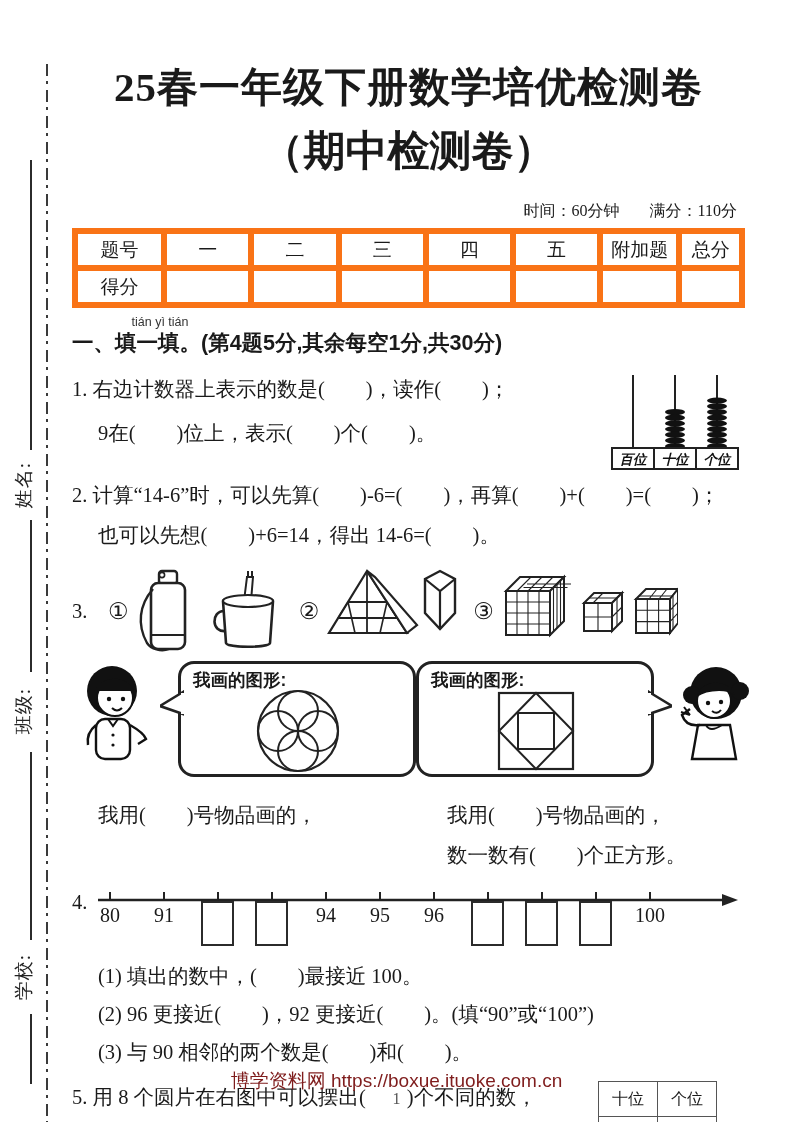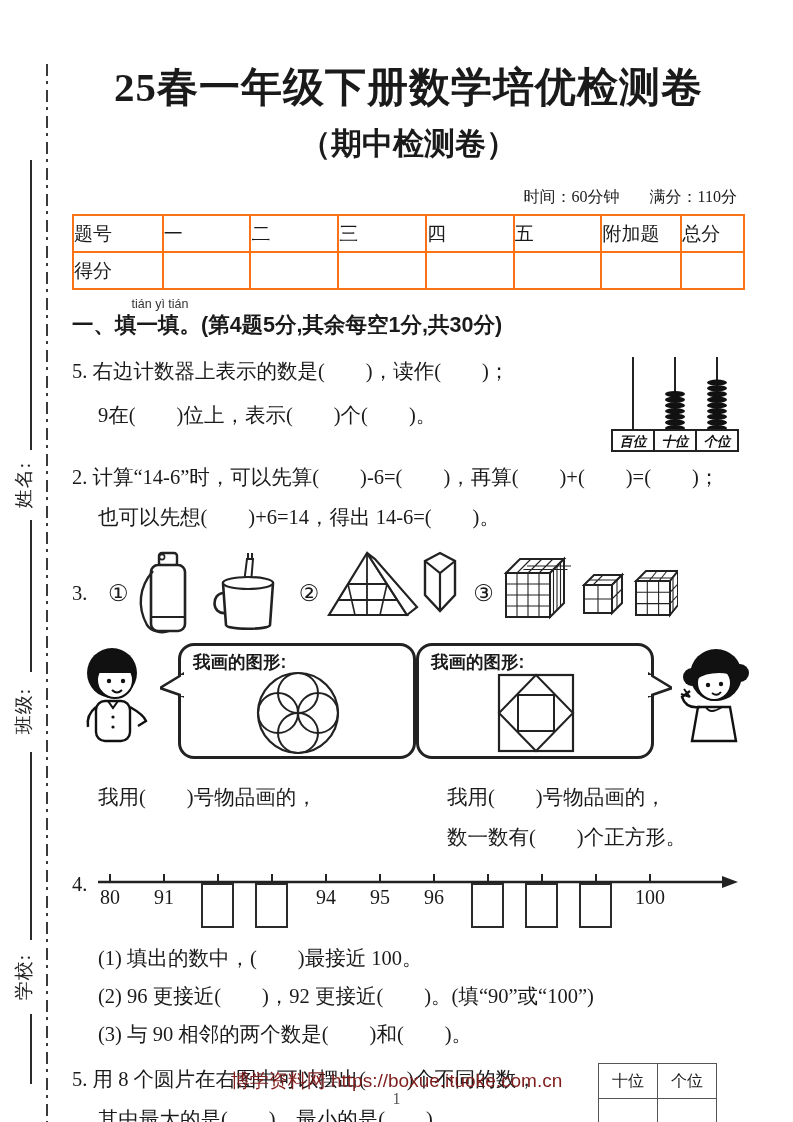--- a/index.html
+++ b/index.html
@@ -14,26 +14,26 @@
     background:repeating-linear-gradient(to bottom,#3a3a3a 0 12px,transparent 12px 17px,#3a3a3a 17px 20px,transparent 20px 26px);
   }
   .write-line { position:absolute; left:30px; width:2px; background:#2b2b2b; }
   .side-label {
     position:absolute; left:-14px; width:74px; height:24px; text-align:center;
     transform:rotate(-90deg); font-size:19px; color:#222; letter-spacing:1px;
   }
   
   .main { position:absolute; left:72px; top:0; width:673px; }
   .title { margin-top:60px; text-align:center; font-size:41px; font-weight:bold; letter-spacing:1px; }
-  .subtitle { margin-top:8px; text-align:center; font-size:31px; font-weight:bold; }
+  .subtitle { margin-top:8px; text-align:center; font-size:42px; font-weight:bold; }
   .time-row { margin-top:22px; text-align:right; font-size:16px; padding-right:8px; }
   .time-row span { margin-left:26px; }
   
   table.score { width:100%; border-collapse:collapse; margin-top:6px; }
-  table.score td { border:2px solid #f97316; height:37px; text-align:left; font-size:19px; }
+  table.score td { border:6px solid #f97316; height:37px; text-align:center; font-size:19px; }
   td.c-qnum { width:90px; } td.c-mid { width:88px; } td.c-extra { width:80px; } td.c-total { width:63px; }
   
   .sec-heading {
     margin-top:20px; font-family:"Liberation Sans","DejaVu Sans",sans-serif;
     font-weight:bold; font-size:21.5px; display:flex; align-items:baseline;
   }
   .ruby-stack { position:relative; }
   .pinyin {
     position:absolute; top:-13px; left:2px; width:100%; text-align:center;
     font-size:12.5px; font-weight:normal; color:#333; white-space:nowrap;
@@ -135,21 +135,21 @@
     <span>一、</span>
     <span class="ruby-stack">
       <span class="pinyin">tián yì tián</span>
       <span>填一填。</span>
     </span>
     <span>(第4题5分,其余每空1分,共30分)</span>
   </div>
 
   <div class="q1-row">
     <div class="q1-text qtext">
-      <div>5. 右边计数器上表示的数是(　　)，读作(　　)；</div>
+      <div>1. 右边计数器上表示的数是(　　)，读作(　　)；</div>
       <div class="indent1">9在(　　)位上，表示(　　)个(　　)。</div>
     </div>
     <div class="q1-abacus">
       <svg width="132" height="102" viewBox="0 0 132 102">
 
         <line x1="23" y1="6" x2="23" y2="78" stroke="#222" stroke-width="2"></line>
         <line x1="65" y1="6" x2="65" y2="78" stroke="#222" stroke-width="2"></line>
         <line x1="107" y1="6" x2="107" y2="78" stroke="#222" stroke-width="2"></line>
 
         <ellipse cx="65" cy="43" rx="10" ry="3.1" fill="#111"></ellipse>

